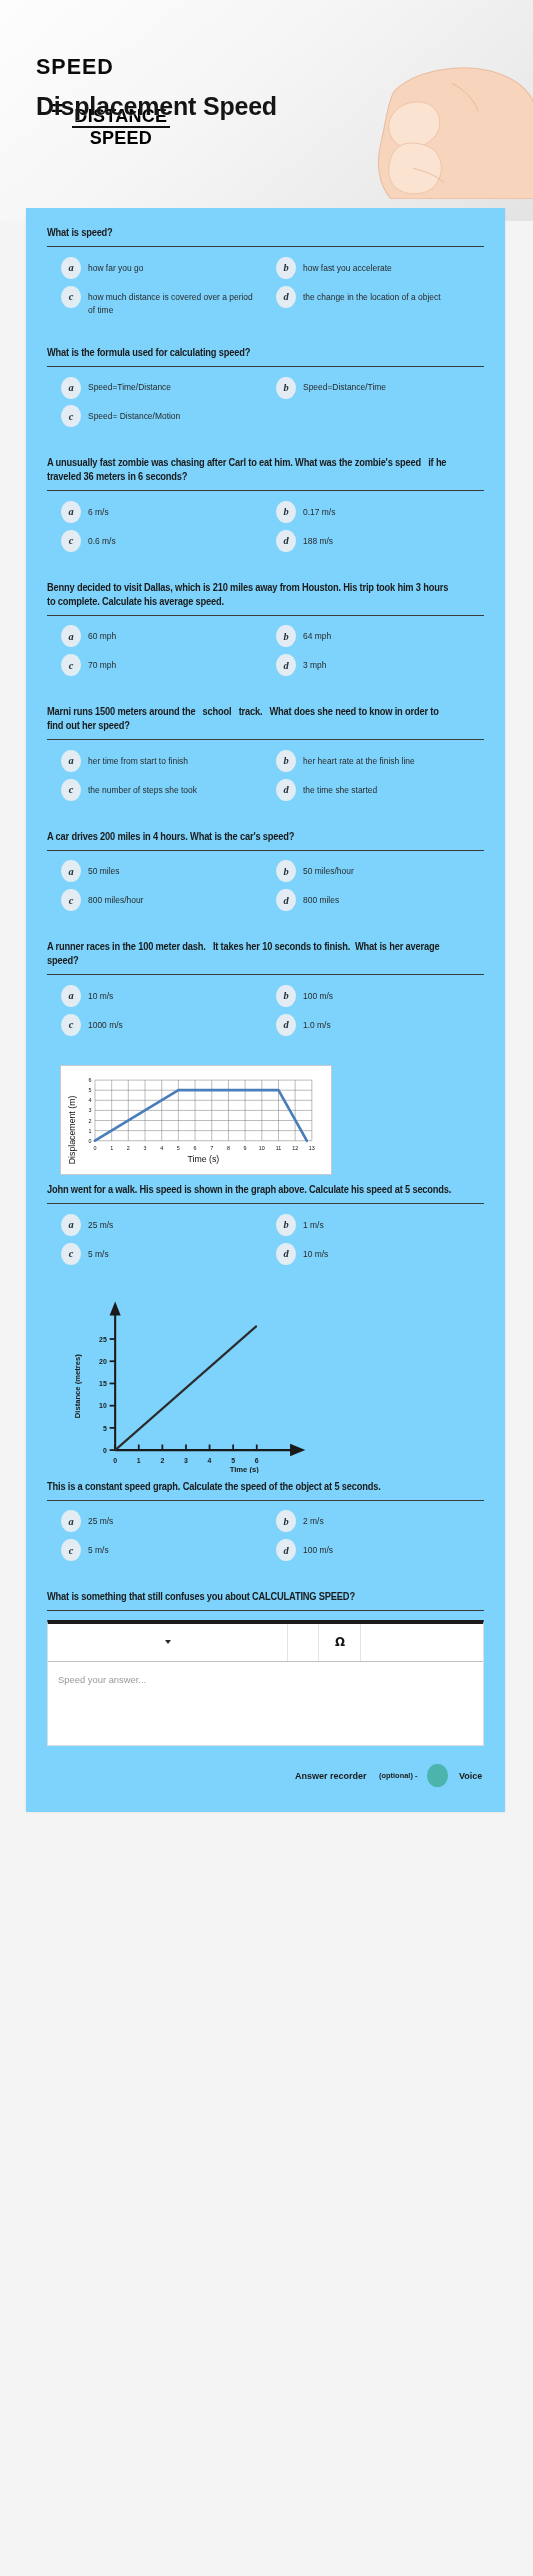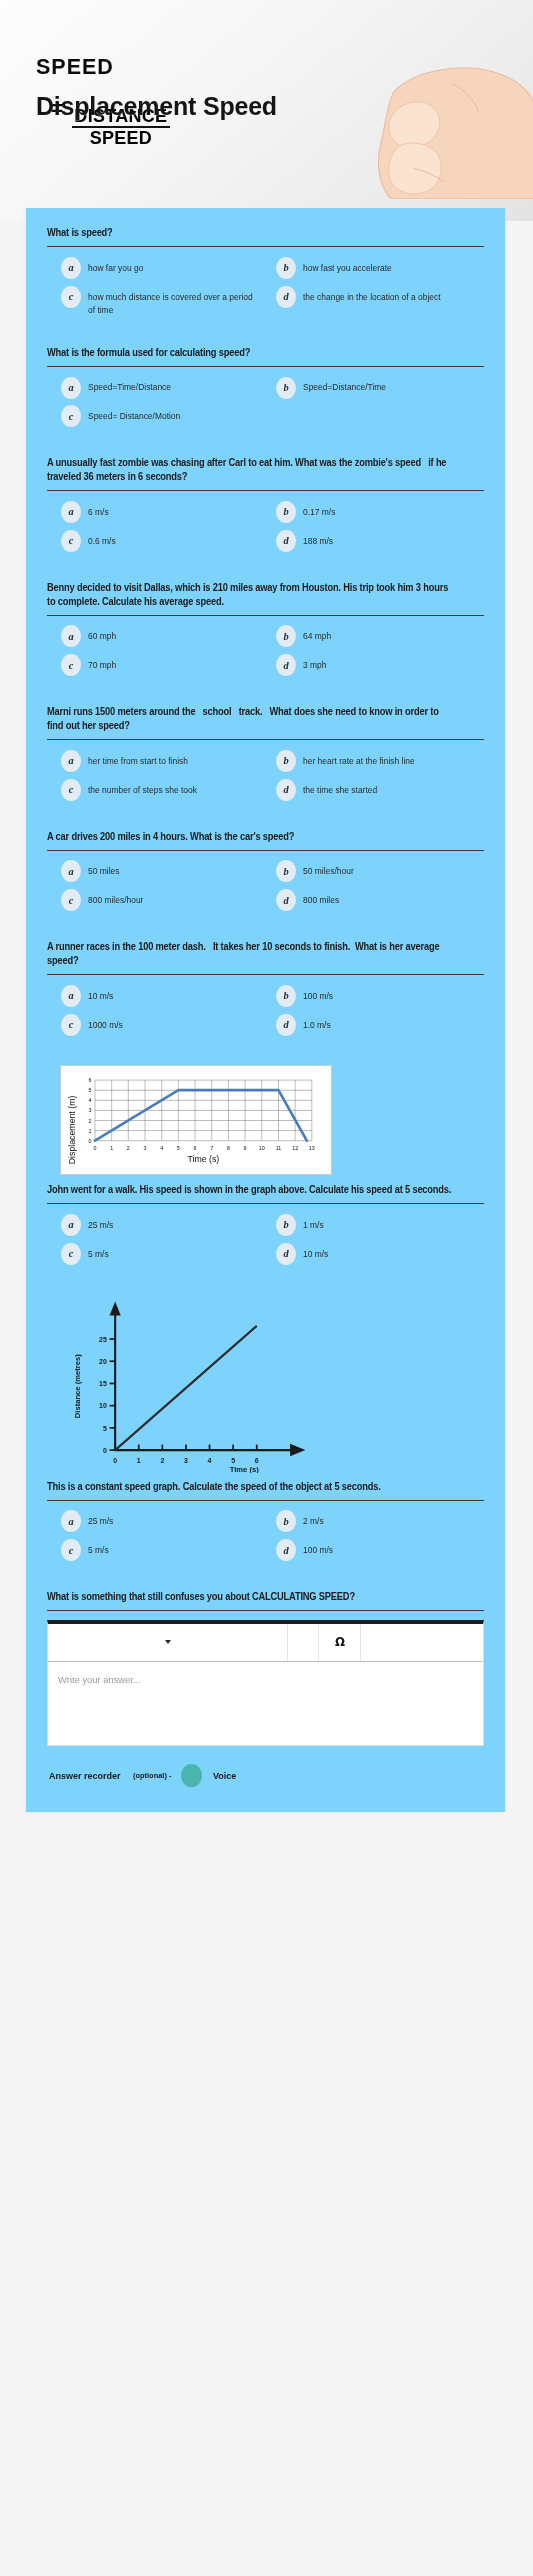--- a/index.html
+++ b/index.html
@@ -171,20 +171,21 @@
     padding: 12.5px 9.7px;
     color: #9a9a9a;
     font-size: 9.4px;
     font-family: "Liberation Sans", sans-serif;
   }
 
   .recorder-row {
     display: flex; align-items: center; gap: 7px;
     margin-top: 18px;
     padding-left: 1.4px;
+    justify-content: flex-end;
   }
   .rec-label {
     font-family: "Liberation Sans", sans-serif;
     font-weight: bold; font-size: 9.7px; color: #1b1b1b;
     transform: scaleX(0.93); transform-origin: left center;
   }
   .rec-optional { font-size: 8px; font-weight: bold; }
   .rec-circle {
     width: 21px; height: 23.6px; border-radius: 50%;
     background: #4bb5ad;
@@ -574,21 +575,21 @@
       <div class="editor-toolbar">
         <div class="tb-cell tb-style">
           <span class="caret-down"></span>
         </div>
         <div class="tb-cell tb-gap"></div>
         <div class="tb-cell tb-omega">
           <span>Ω</span>
         </div>
         <div class="tb-cell tb-rest"></div>
       </div>
-      <div class="editor-body">Write your answer...</div>
+      <div class="editor-body">Speed your answer...</div>
     </div>
 
     <div class="recorder-row">
       <span class="rec-label">Answer recorder</span>
       <span class="rec-label rec-optional">(optional) -</span>
       <span class="rec-circle"></span>
       <span class="rec-voice">Voice</span>
     </div>
   </div>
 

